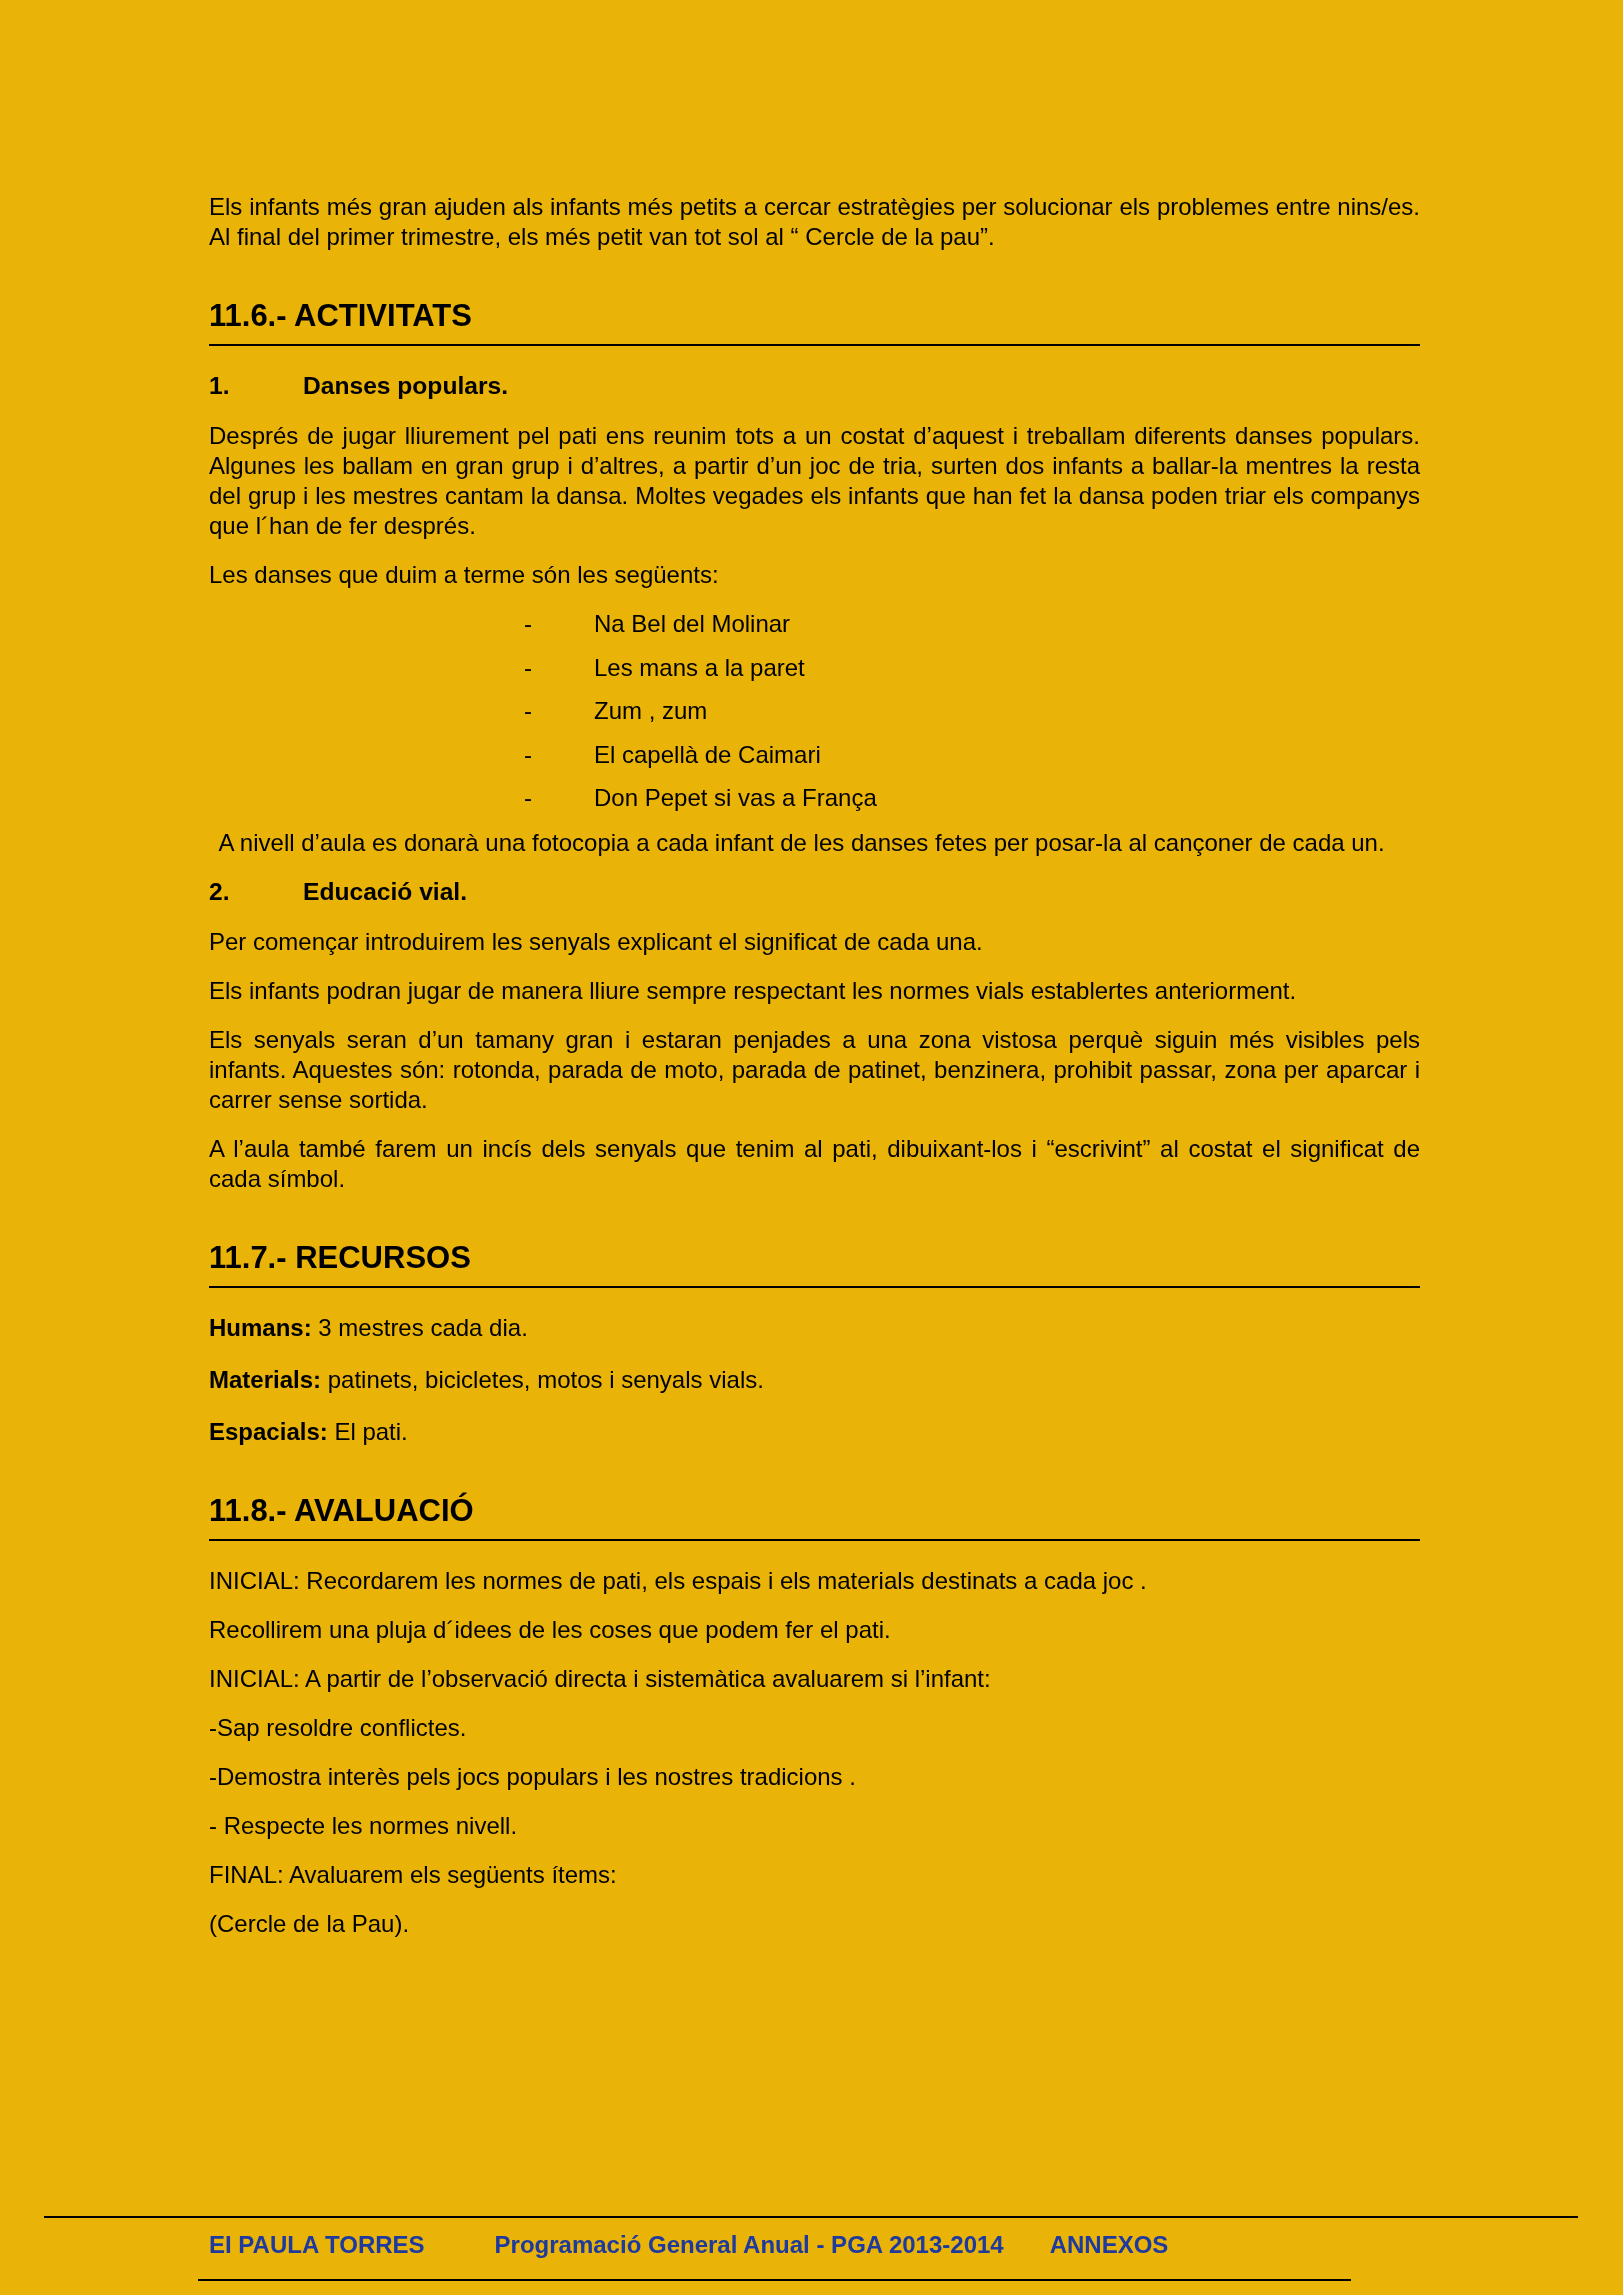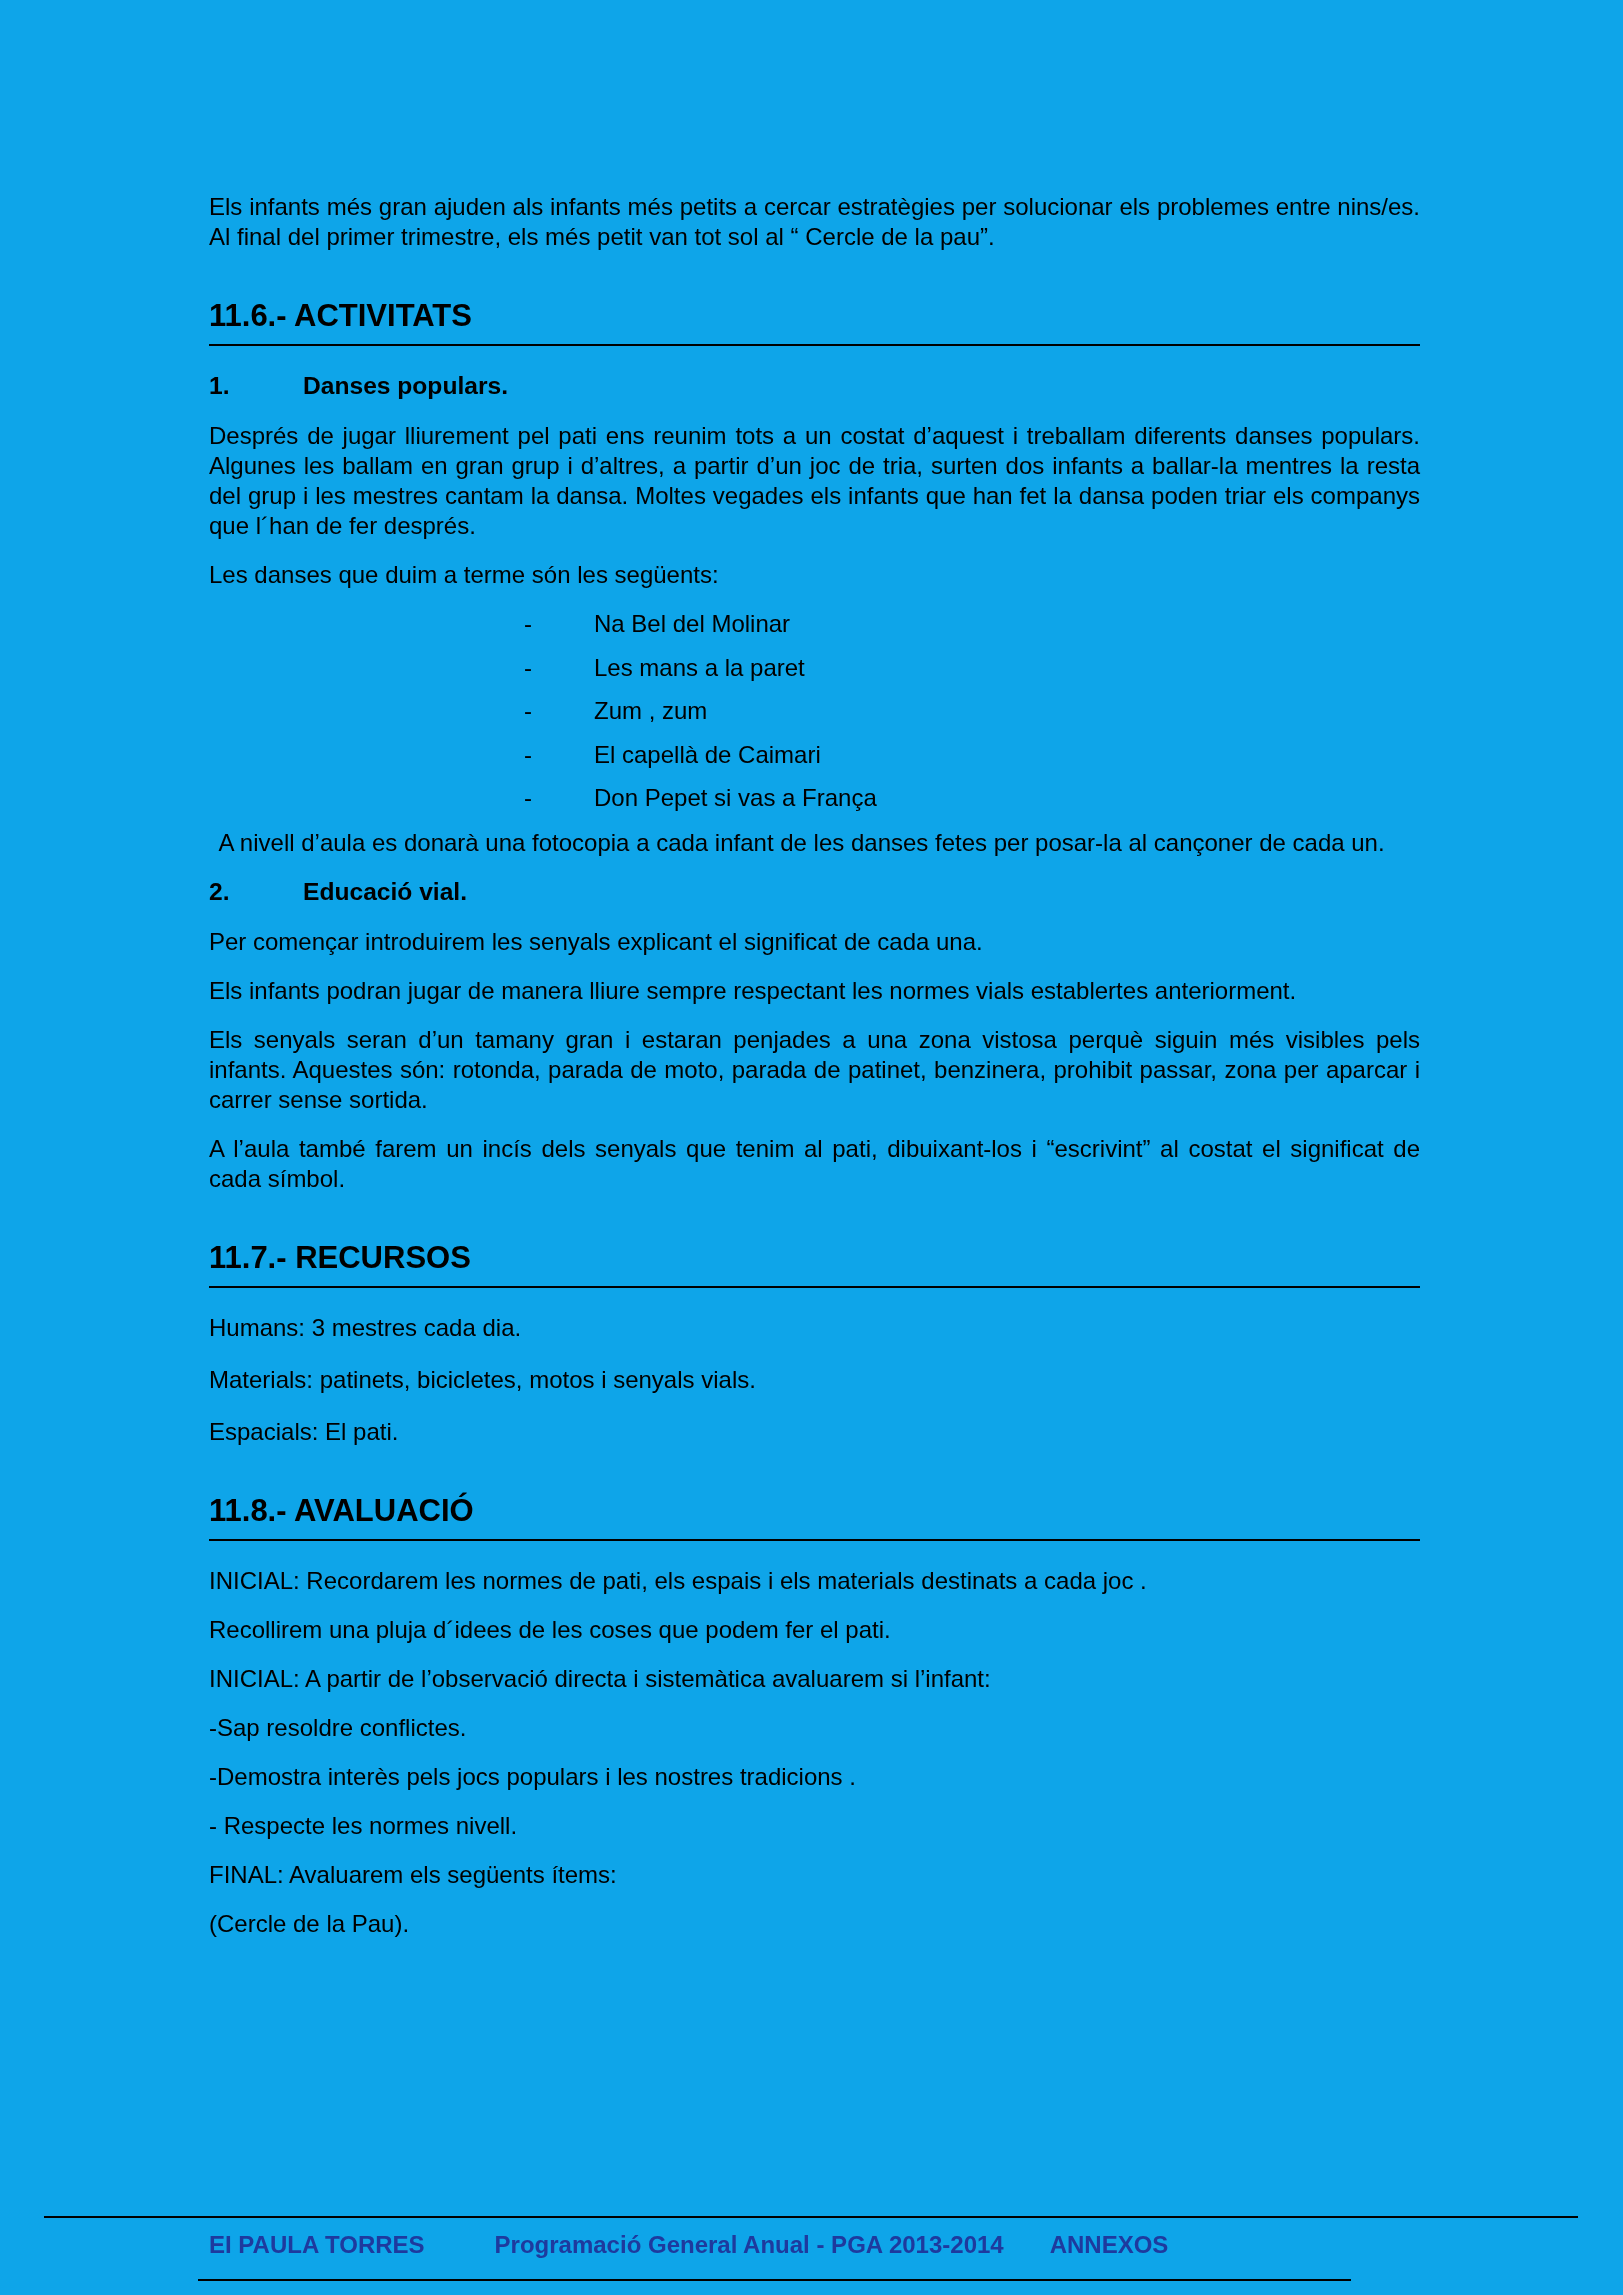--- a/index.html
+++ b/index.html
@@ -1,21 +1,21 @@
 <!DOCTYPE html>
 <html style="font-size:12.7px"><head>
 <meta charset="utf-8">
 <style>
   * { margin: 0; padding: 0; box-sizing: border-box; }
   html, body { background: #ffffff; }
   .page {
     position: relative;
     width: 1623px;
     height: 2295px;
-    background: #0ea5e9;
+    background: #eab308;
     color: #000000;
     font-family: "Liberation Sans", "DejaVu Sans", sans-serif;
     overflow: hidden;
   }
   .content {
     position: absolute;
     left: 209px;
     top: 192px;
     width: 1211px;
     font-size: 24px;
@@ -36,21 +36,21 @@
     font-weight: bold;
     font-size: 24.6px;
     margin-bottom: 20.6px;
   }
   .numbered-title .num { width: 94px; flex: 0 0 94px; }
   .dance-list { margin-left: 315px; margin-bottom: 14.3px; }
   .dance-item { display: flex; margin-bottom: 13.5px; }
   .dance-item .dash { width: 70px; flex: 0 0 70px; }
   .shifted { margin-left: 9.5px; margin-right: -52px; }
   .label-line { margin-bottom: 22px; }
-  .label-line .lbl { font-weight: normal; }
+  .label-line .lbl { font-weight: bold; }
   .tight { margin-bottom: 12.7px; }
   .just-full { text-align: justify; text-align-last: justify; }
   .footer-rule {
     position: absolute;
     left: 44px;
     top: 2216px;
     width: 1534px;
     border-top: 2.4px solid #000000;
   }
   .footer-text {

